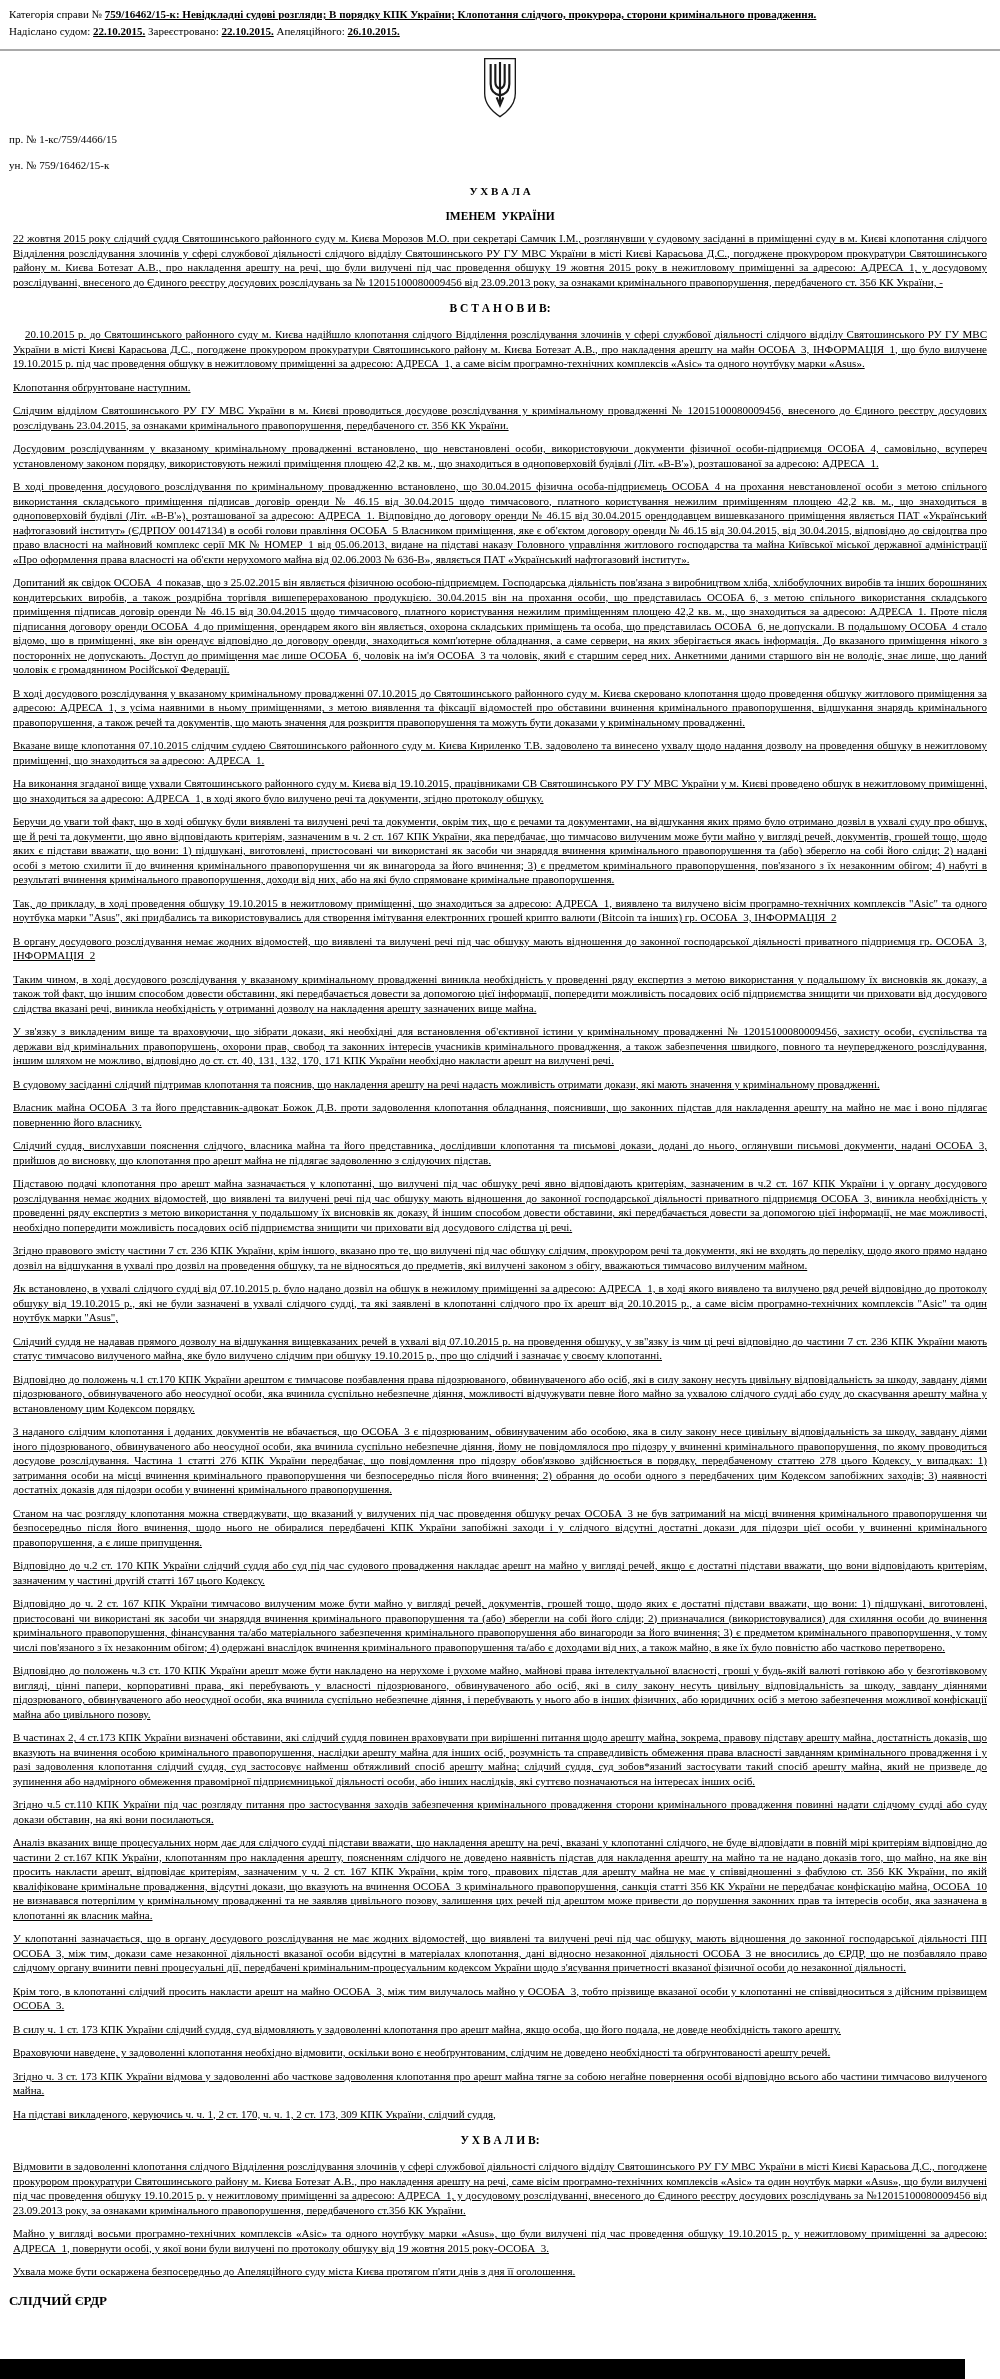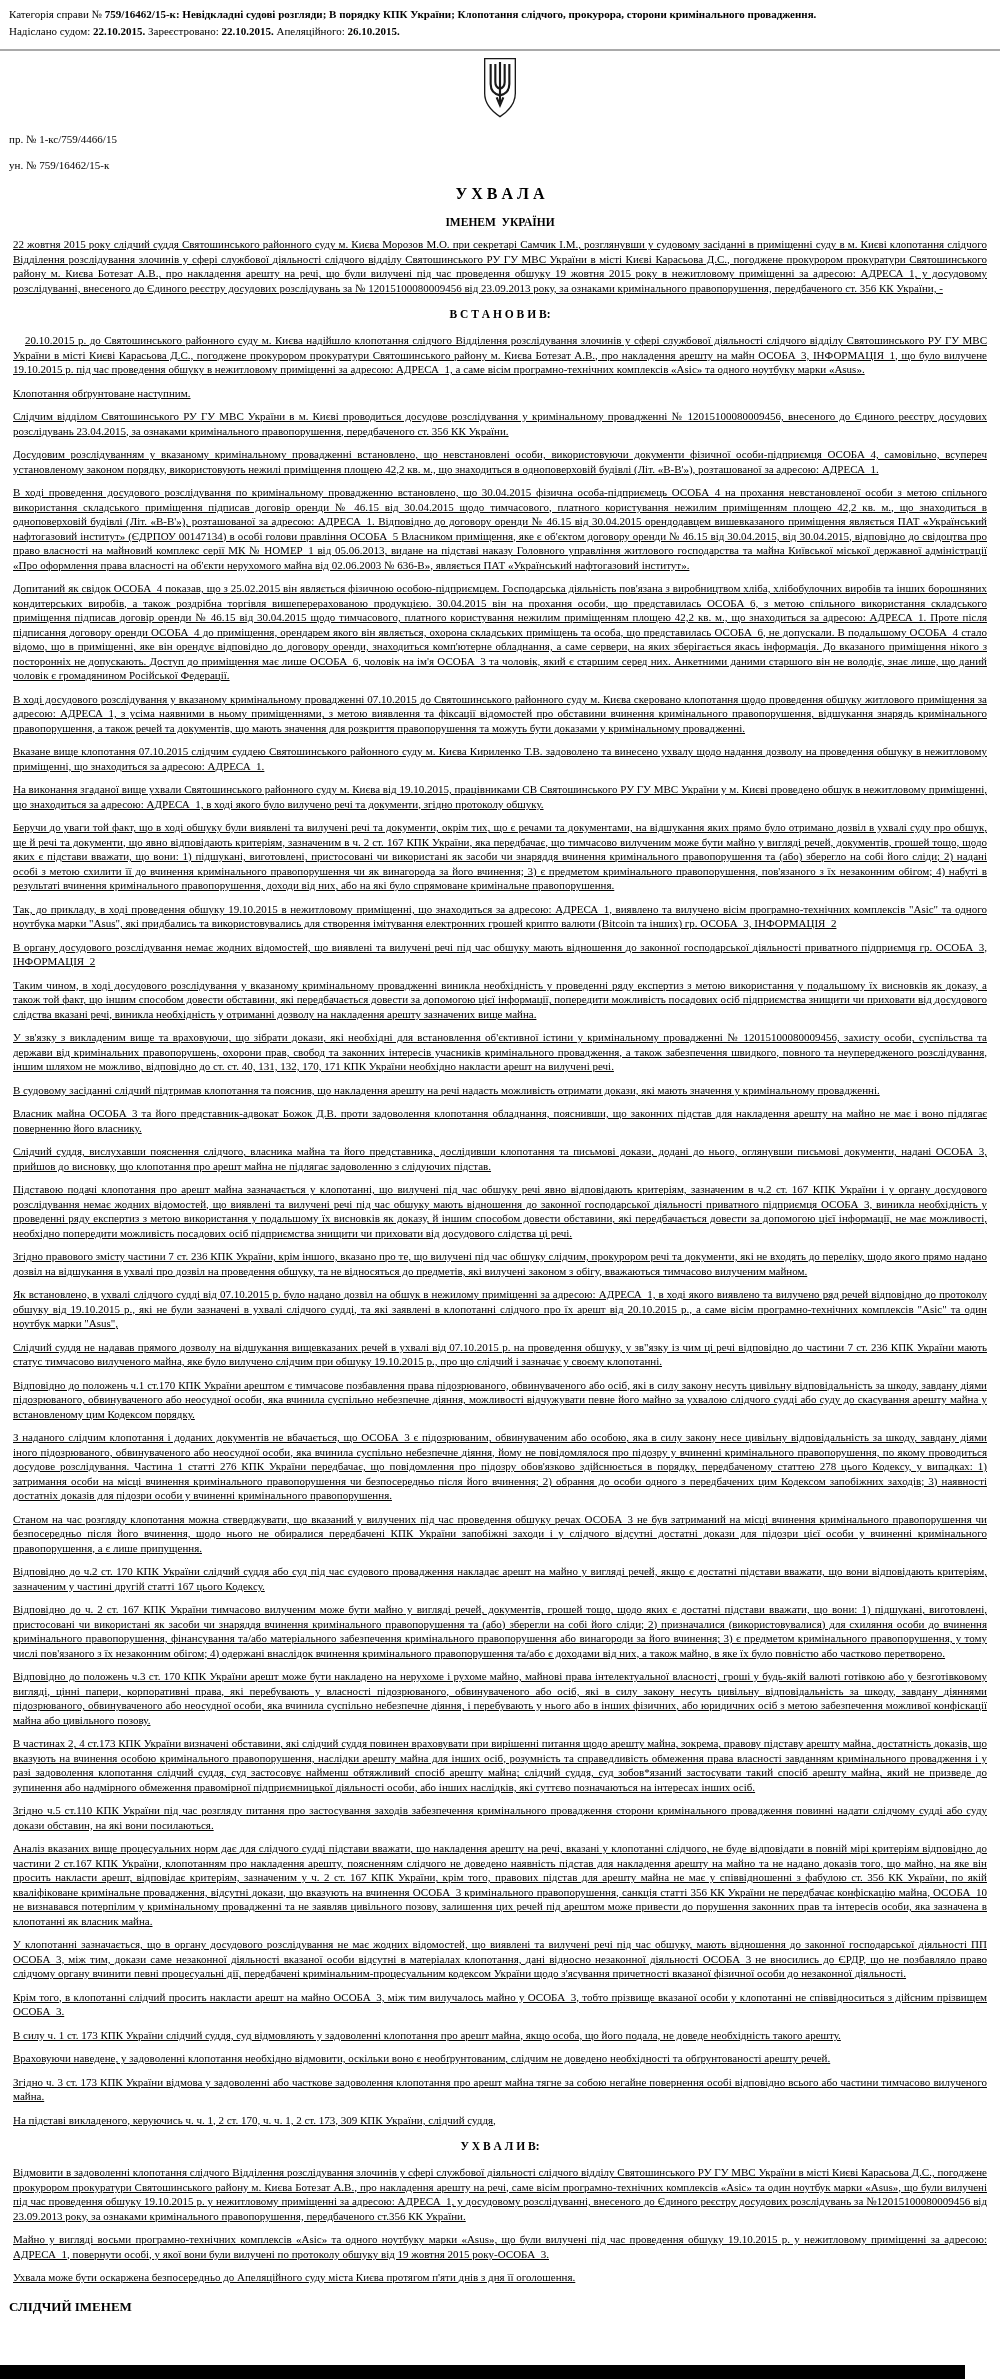--- a/index.html
+++ b/index.html
@@ -6,36 +6,36 @@
   body {
     width: 1000px;
     color: #000;
     font-family: "Liberation Serif", "DejaVu Serif", serif;
   }
   .page { padding: 6px 9px 0 9px; box-sizing: border-box; }
 
   
   .meta { font-size: 11px; line-height: 1.55; font-weight: normal; }
   .meta .lbl { font-weight: normal; }
-  .meta .val { font-weight: bold; }
+  .meta .val { font-weight: bold; text-decoration: underline; }
 
   .rule {
     border: none;
     border-top: 2px solid #a9a9a9;
     margin: 9px -9px 6px -9px;
   }
 
   .emblem { text-align: center; margin: 4px 0 2px 0; }
   .emblem svg { display: inline-block; }
 
   .case-nums { text-align: left; font-size: 11px; margin-top: 10px; padding-right: 4px; }
   .case-nums div { margin: 6px 0 14px 0; }
 
   .doc-title {
-    text-align: center; font-weight: bold; font-size: 16px;
+    text-align: center; font-weight: bold; font-size: 11px;
     margin: 6px 0 0 0; white-space: pre-wrap;
   }
   .doc-subtitle {
     text-align: center; font-weight: bold; font-size: 11.5px;
     margin: 13px 0 4px 0; white-space: pre-wrap;
   }
 
   
   #doc-body p.p, #doc-body p.p-indent {
     font-size: 11px;
@@ -141,18 +141,18 @@
       <p class="p">У клопотанні зазначається, що в органу досудового розслідування не має жодних відомостей, що виявлені та вилучені речі під час обшуку, мають відношення до законної господарської діяльності ПП ОСОБА_3, між тим, докази саме незаконної діяльності вказаної особи відсутні в матеріалах клопотання, дані відносно незаконної діяльності ОСОБА_3 не вносились до ЄРДР, що не позбавляло право слідчому органу вчинити певні процесуальні дії, передбачені кримінальним-процесуальним кодексом України щодо з'ясування причетності вказаної фізичної особи до незаконної діяльності.</p>
       <p class="p">Крім того, в клопотанні слідчий просить накласти арешт на майно ОСОБА_3, між тим вилучалось майно у ОСОБА_3, тобто прізвище вказаної особи у клопотанні не співвідноситься з дійсним прізвищем ОСОБА_3.</p>
       <p class="p">В силу ч. 1 ст. 173 КПК України слідчий суддя, суд відмовляють у задоволенні клопотання про арешт майна, якщо особа, що його подала, не доведе необхідність такого арешту.</p>
       <p class="p">Враховуючи наведене, у задоволенні клопотання необхідно відмовити, оскільки воно є необґрунтованим, слідчим не доведено необхідності та обґрунтованості арешту речей.</p>
       <p class="p">Згідно ч. 3 ст. 173 КПК України відмова у задоволенні або часткове задоволення клопотання про арешт майна тягне за собою негайне повернення особі відповідно всього або частини тимчасово вилученого майна.</p>
       <p class="p">На підставі викладеного, керуючись ч. ч. 1, 2 ст. 170, ч. ч. 1, 2 ст. 173, 309 КПК України, слідчий суддя,</p>
       <div class="heading">У Х В А Л И В:</div>
       <p class="p">Відмовити в задоволенні клопотання слідчого Відділення розслідування злочинів у сфері службової діяльності слідчого відділу Святошинського РУ ГУ МВС України в місті Києві Карасьова Д.С., погоджене прокурором прокуратури Святошинського району м. Києва Ботезат А.В., про накладення арешту на речі, саме вісім програмно-технічних комплексів «Asic» та один ноутбук марки «Asus», що були вилучені під час проведення обшуку 19.10.2015 р. у нежитловому приміщенні за адресою: АДРЕСА_1, у досудовому розслідуванні, внесеного до Єдиного реєстру досудових розслідувань за №12015100080009456 від 23.09.2013 року, за ознаками кримінального правопорушення, передбаченого ст.356 КК України.</p>
       <p class="p">Майно у вигляді восьми програмно-технічних комплексів «Asic» та одного ноутбуку марки «Asus», що були вилучені під час проведення обшуку 19.10.2015 р. у нежитловому приміщенні за адресою: АДРЕСА_1, повернути особі, у якої вони були вилучені по протоколу обшуку від 19 жовтня 2015 року-ОСОБА_3.</p>
       <p class="p">Ухвала може бути оскаржена безпосередньо до Апеляційного суду міста Києва протягом п'яти днів з дня її оголошення.</p>
-      <p class="signature">СЛІДЧИЙ ІМЕНЕМ</p>
+      <p class="signature">СЛІДЧИЙ ЄРДР</p>
     </div>
 
 </div>
 
 <div class="footer-bar"></div>
 
 </body></html>

